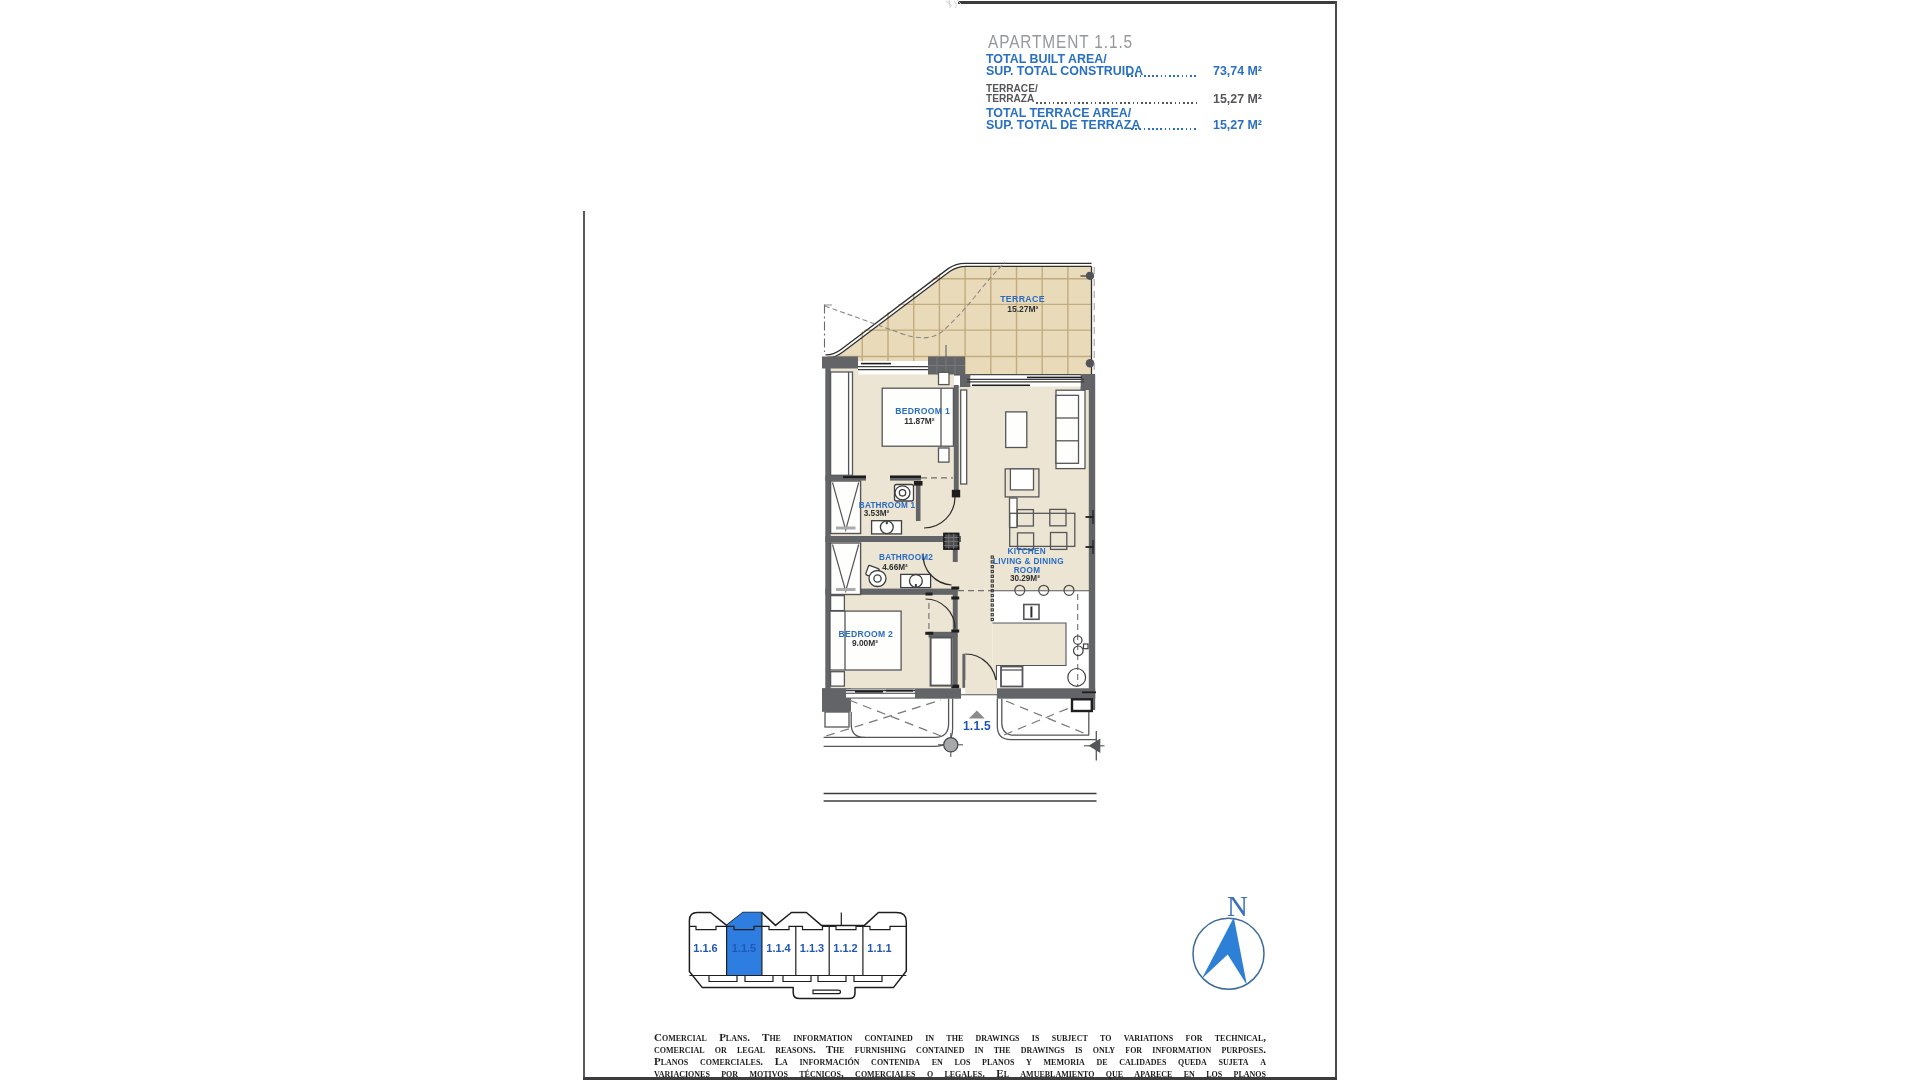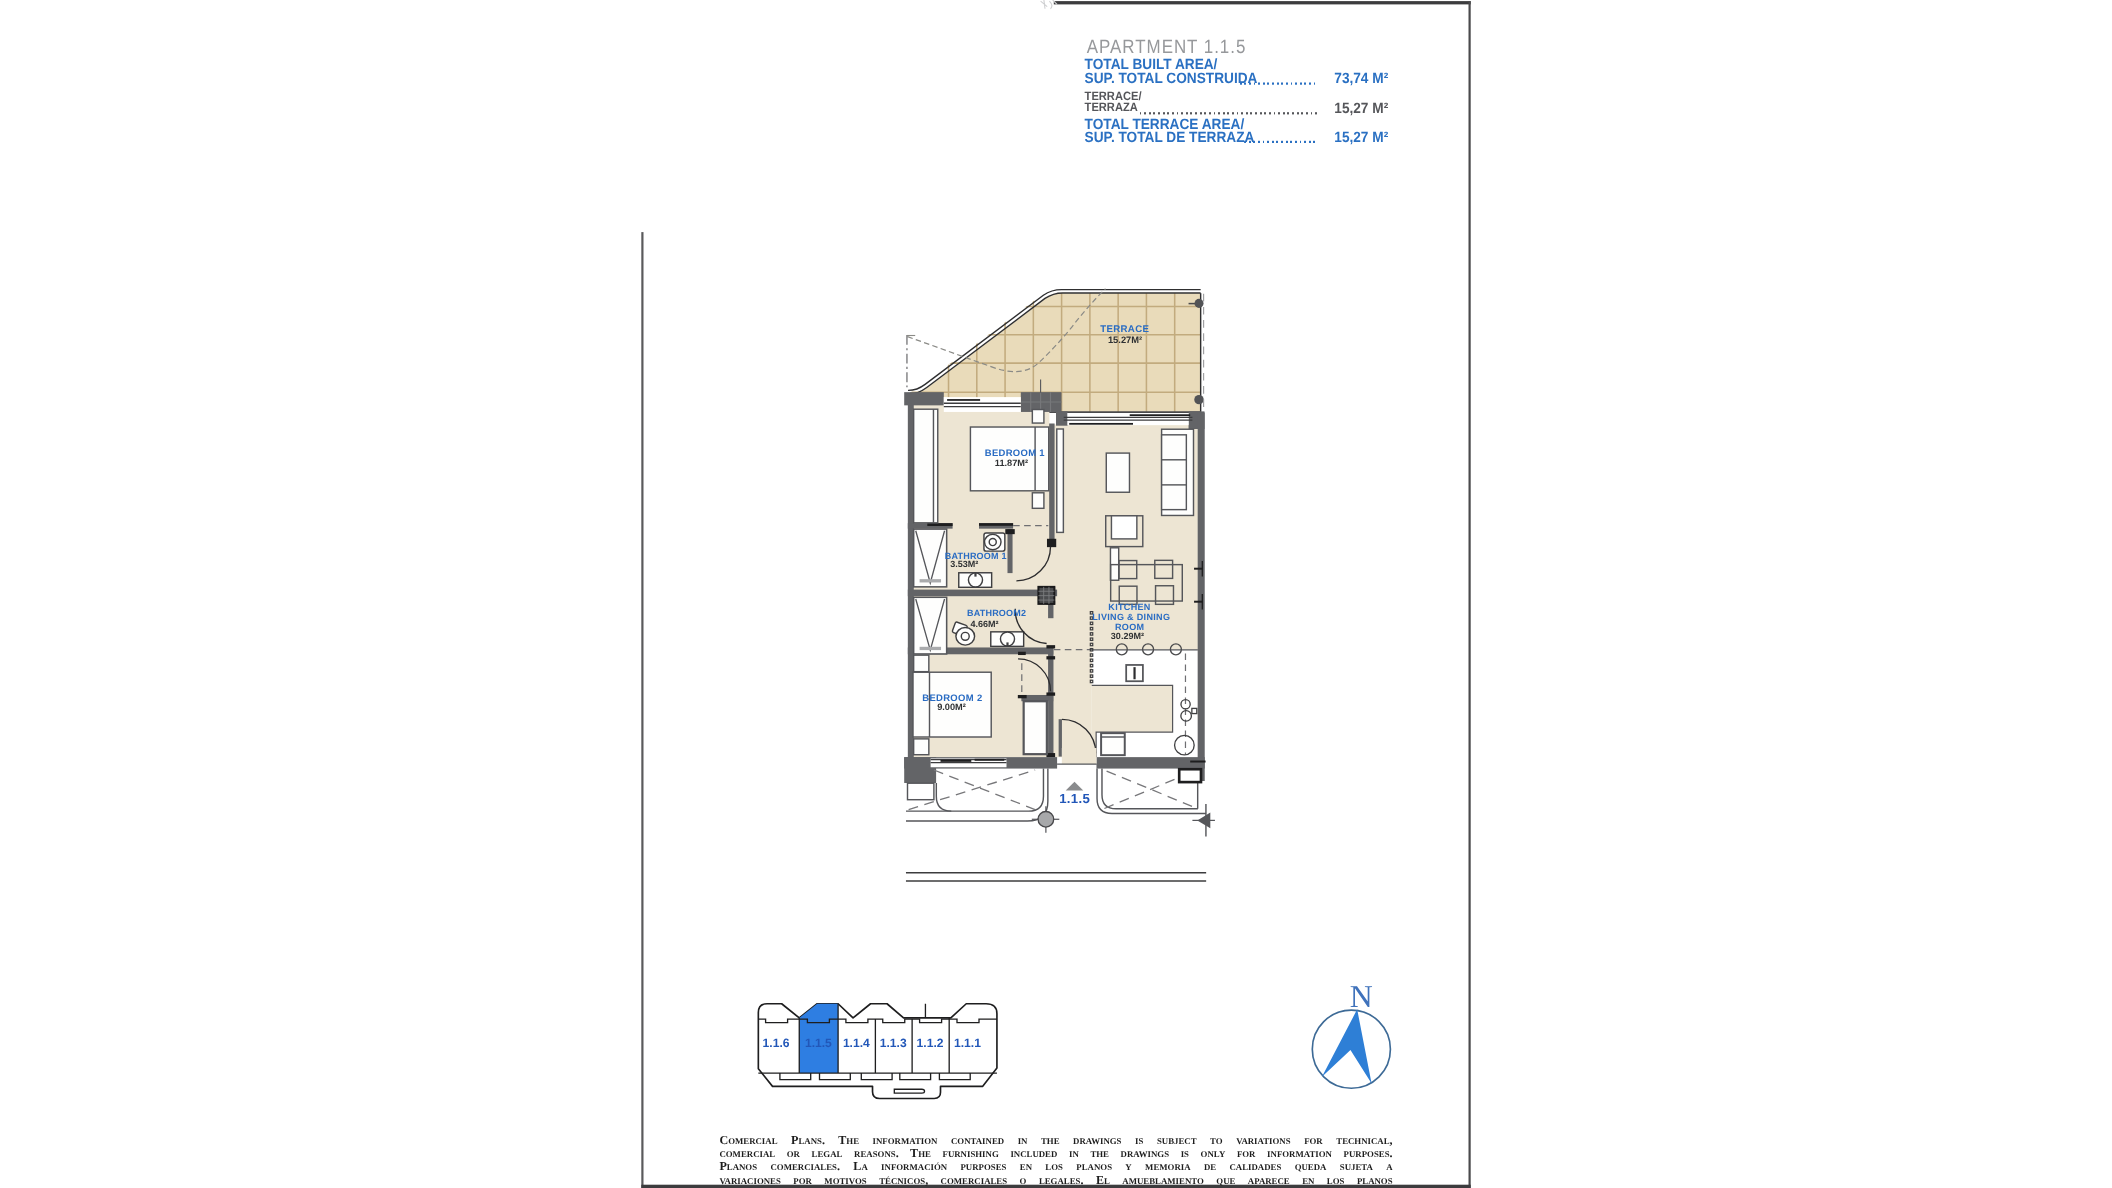--- a/index.html
+++ b/index.html
@@ -44,22 +44,22 @@
   <div class="abs hdr gray sqx" style="left:986px;top:91.7px;font-size:11px;">TERRAZA</div>
   <div class="abs dots" style="left:1036px;top:101.8px;width:162px;color:#55565a;"></div>
   <div class="abs hdr gray valr" style="top:91px;">15,27 M²</div>
   <div class="abs hdr blue sqx" style="left:986px;top:104.8px;">TOTAL TERRACE AREA/</div>
   <div class="abs hdr blue sqx" style="left:986px;top:117.4px;">SUP. TOTAL DE TERRAZA</div>
   <div class="abs dots" style="left:1131px;top:127.6px;width:67px;color:#2a70c2;"></div>
   <div class="abs hdr blue valr" style="top:117.3px;">15,27 M²</div>
 
   <div class="abs" id="disc">
     <div class="j">Comercial Plans. The information contained in the drawings is subject to variations for technical,</div>
-    <div class="j">comercial or legal reasons. The furnishing included in the drawings is only for information purposes.</div>
-    <div class="j">Planos comerciales. La información purposes en los planos y memoria de calidades queda sujeta a</div>
+    <div class="j">comercial or legal reasons. The furnishing contained in the drawings is only for information purposes.</div>
+    <div class="j">Planos comerciales. La información contenida en los planos y memoria de calidades queda sujeta a</div>
     <div class="j">variaciones por motivos técnicos, comerciales o legales. El amueblamiento que aparece en los planos</div>
     <div>es included informativo.</div>
   </div>
 
   <svg class="abs" id="plan" width="1920" height="1080" viewBox="0 0 1920 1080" style="left:0;top:0;">
     <defs>
       <clipPath id="terr">
         <path d="M 827 357 L 841 347.5 L 949 266.5 L 1091.5 266.5 L 1091.5 374.5 L 858 374.5 L 858 361 L 827 361 Z"></path>
       </clipPath>
     </defs>

